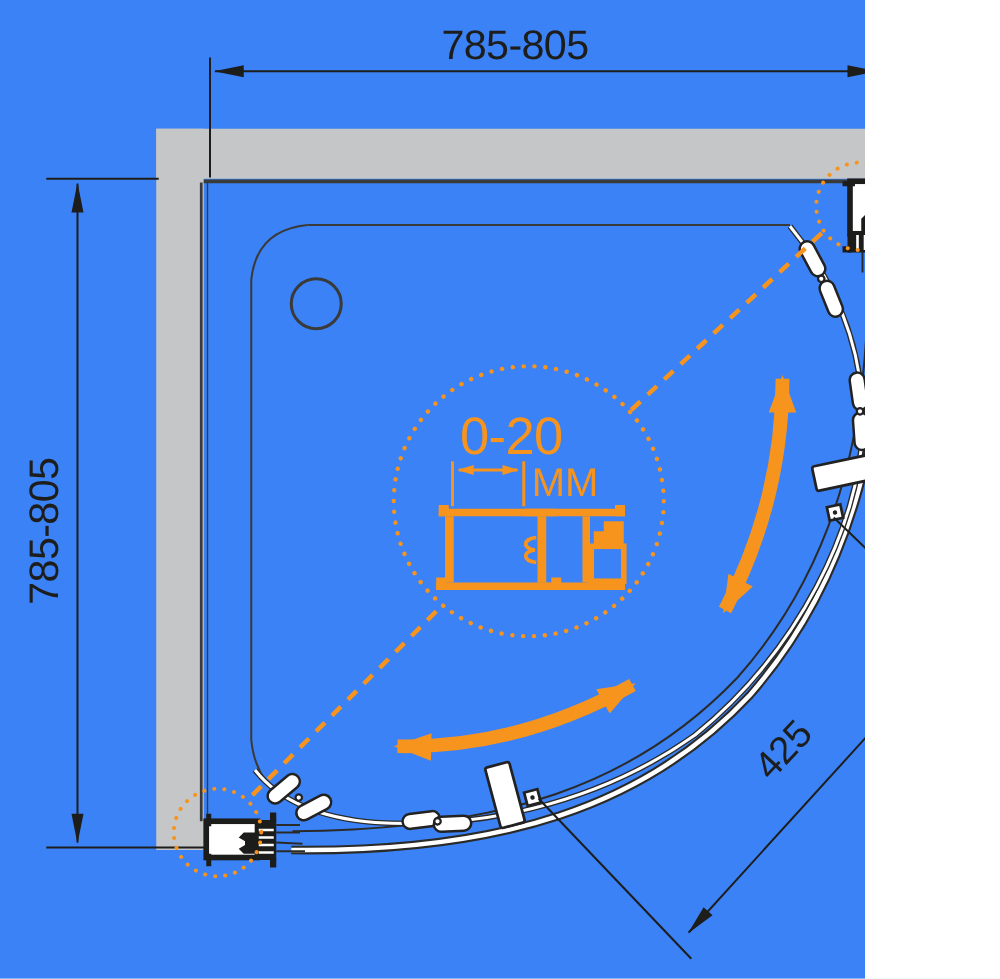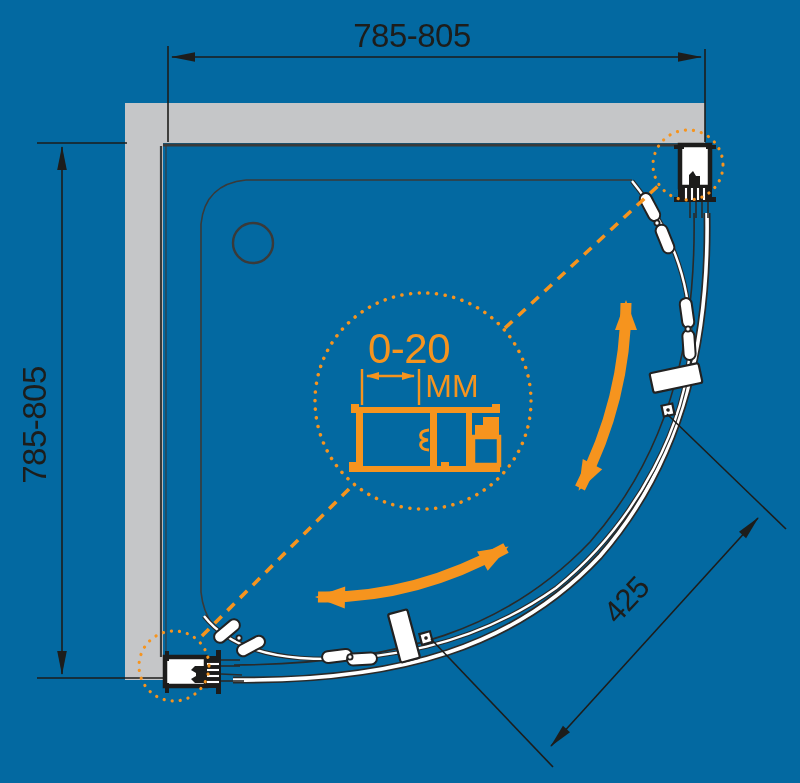--- a/index.html
+++ b/index.html
@@ -1,16 +1,16 @@
 <!DOCTYPE html>
 <html><head>
 <meta charset="utf-8">
 <style>
   html,body{margin:0;padding:0;background:#fff;}
-  .canvas{position:relative;width:800px;height:783px;background:#0369a1;overflow:hidden;
+  .canvas{position:relative;width:692px;height:783px;background:#3b82f6;overflow:hidden;
           font-family:"Liberation Sans", sans-serif;}
   svg{display:block;}
   text{font-family:"Liberation Sans", sans-serif;fill:#1D1D1B;}
   .dim-label{font-size:33px;letter-spacing:-0.5px;}
   .dim-label-sm{font-size:31px;letter-spacing:-0.5px;}
   .detail-label{font-size:42px;letter-spacing:-0.5px;fill:#F6941E;}
   .detail-unit{font-size:32px;fill:#F6941E;}
 </style>
 </head>
 <body>

